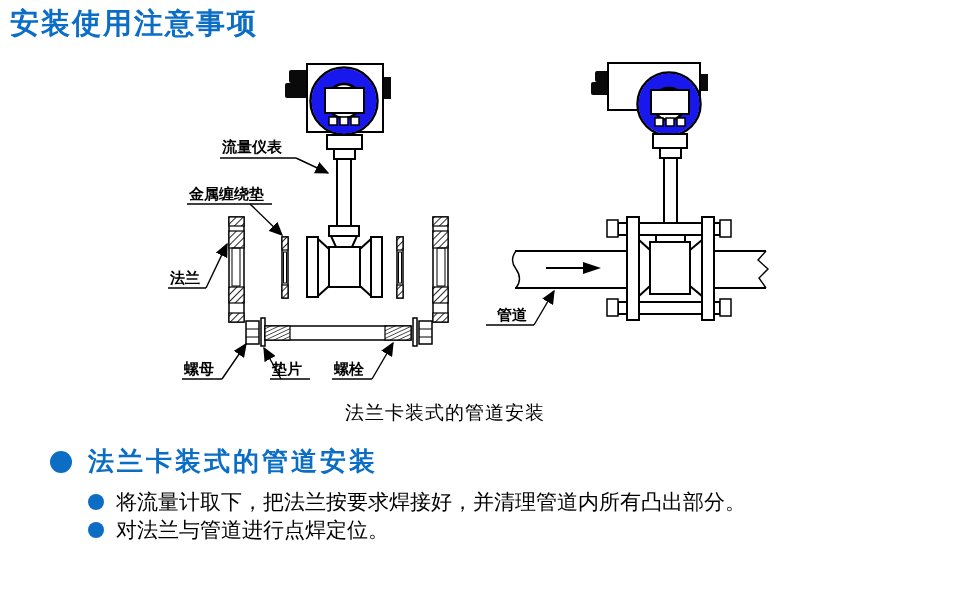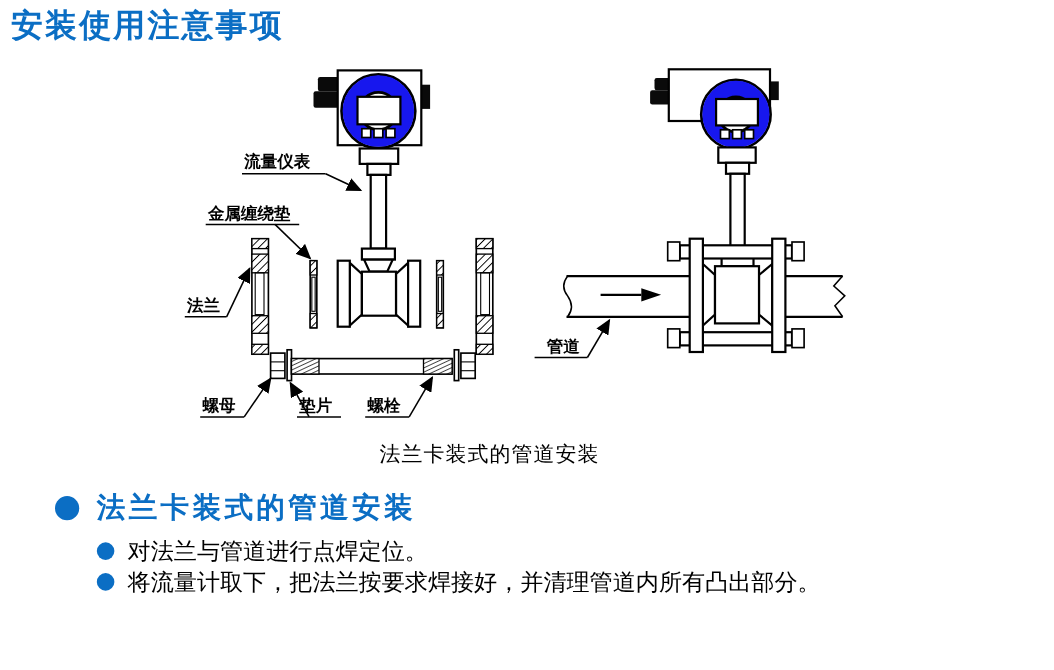--- a/index.html
+++ b/index.html
@@ -225,17 +225,17 @@
   </svg>
 
   <div class="figure-caption">法兰卡装式的管道安装</div>
 
   <div class="section-heading">
     <span class="heading-dot"></span>
     <span class="heading-text">法兰卡装式的管道安装</span>
   </div>
 
   <div class="bullet-list">
+    <p><span class="body-dot"></span><span>将流量计取下，把法兰按要求焊接好，并清理管道内所有凸出部分。</span></p>
     <p><span class="body-dot"></span><span>对法兰与管道进行点焊定位。</span></p>
-    <p><span class="body-dot"></span><span>将流量计取下，把法兰按要求焊接好，并清理管道内所有凸出部分。</span></p>
   </div>
 
 </div>
 
 </body></html>

